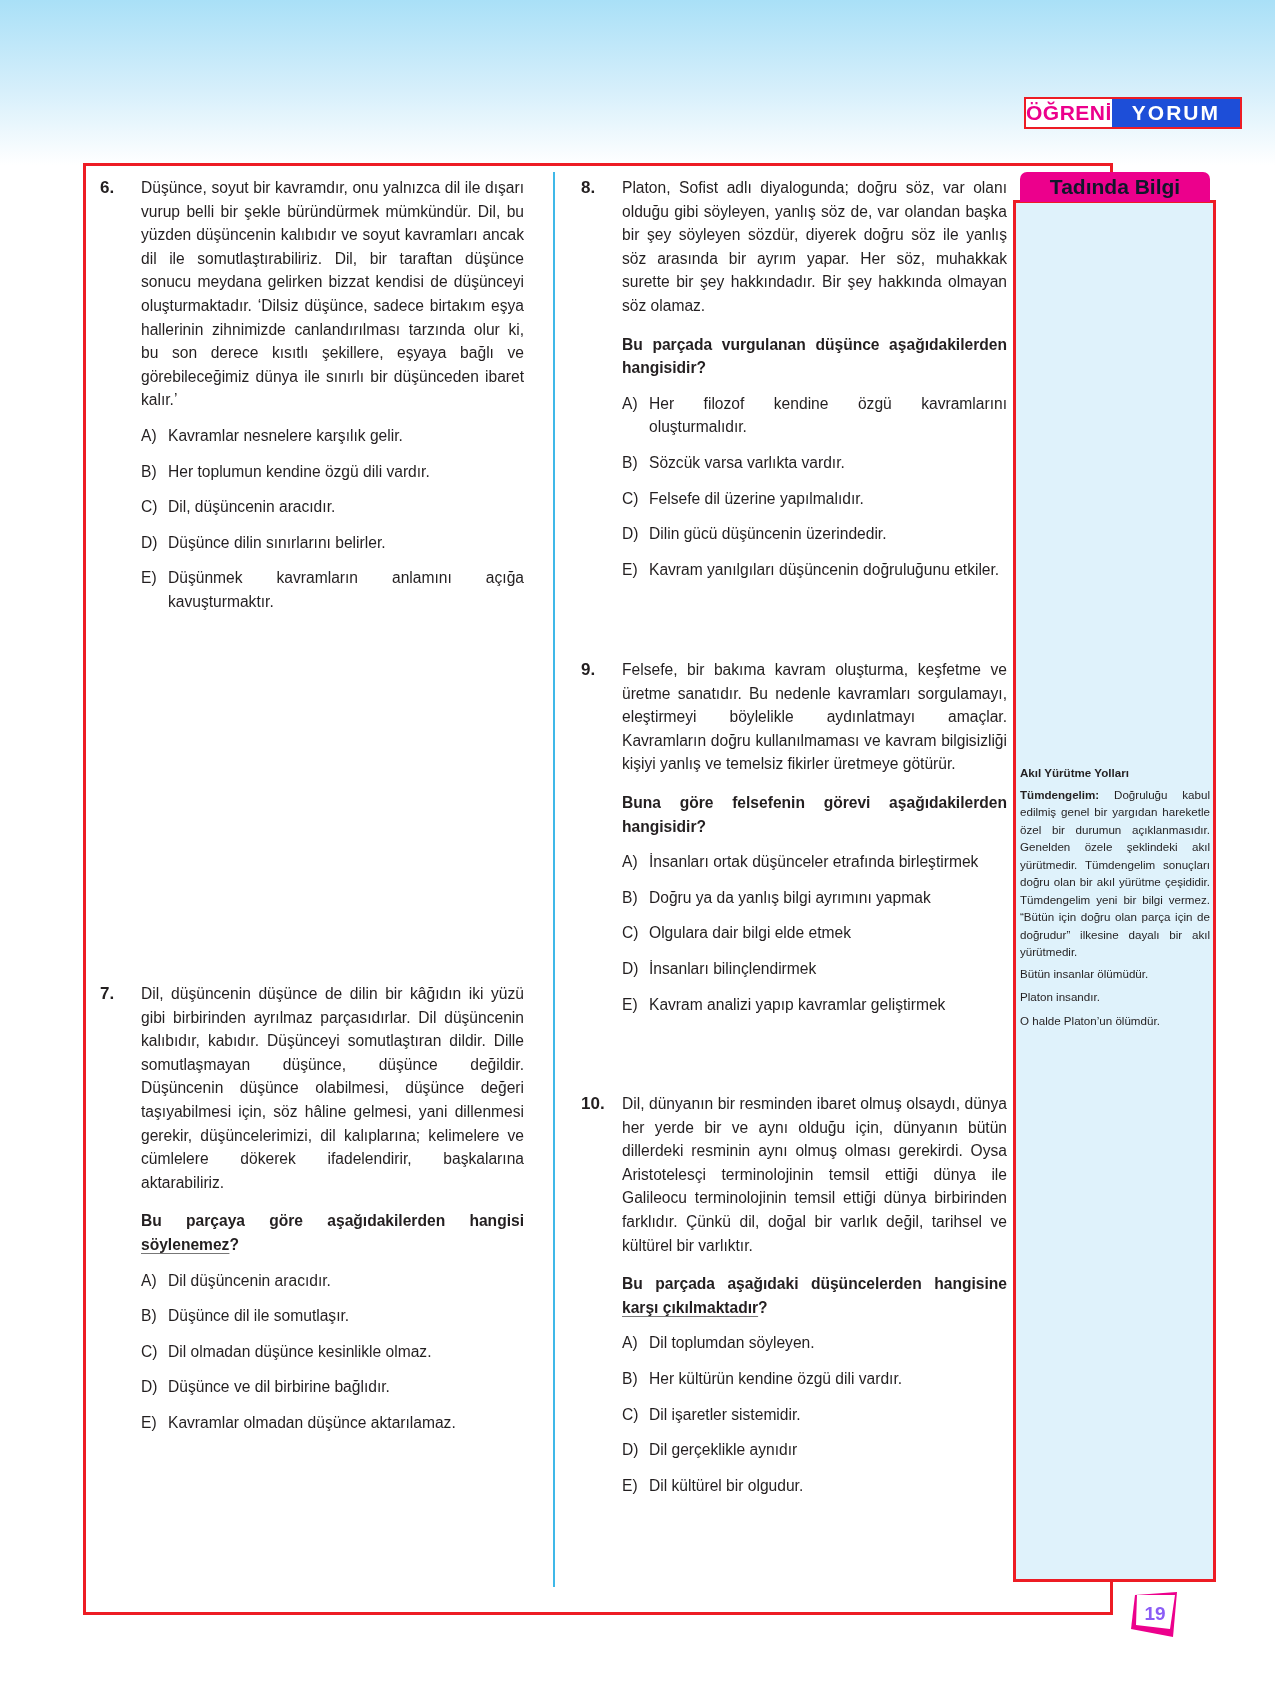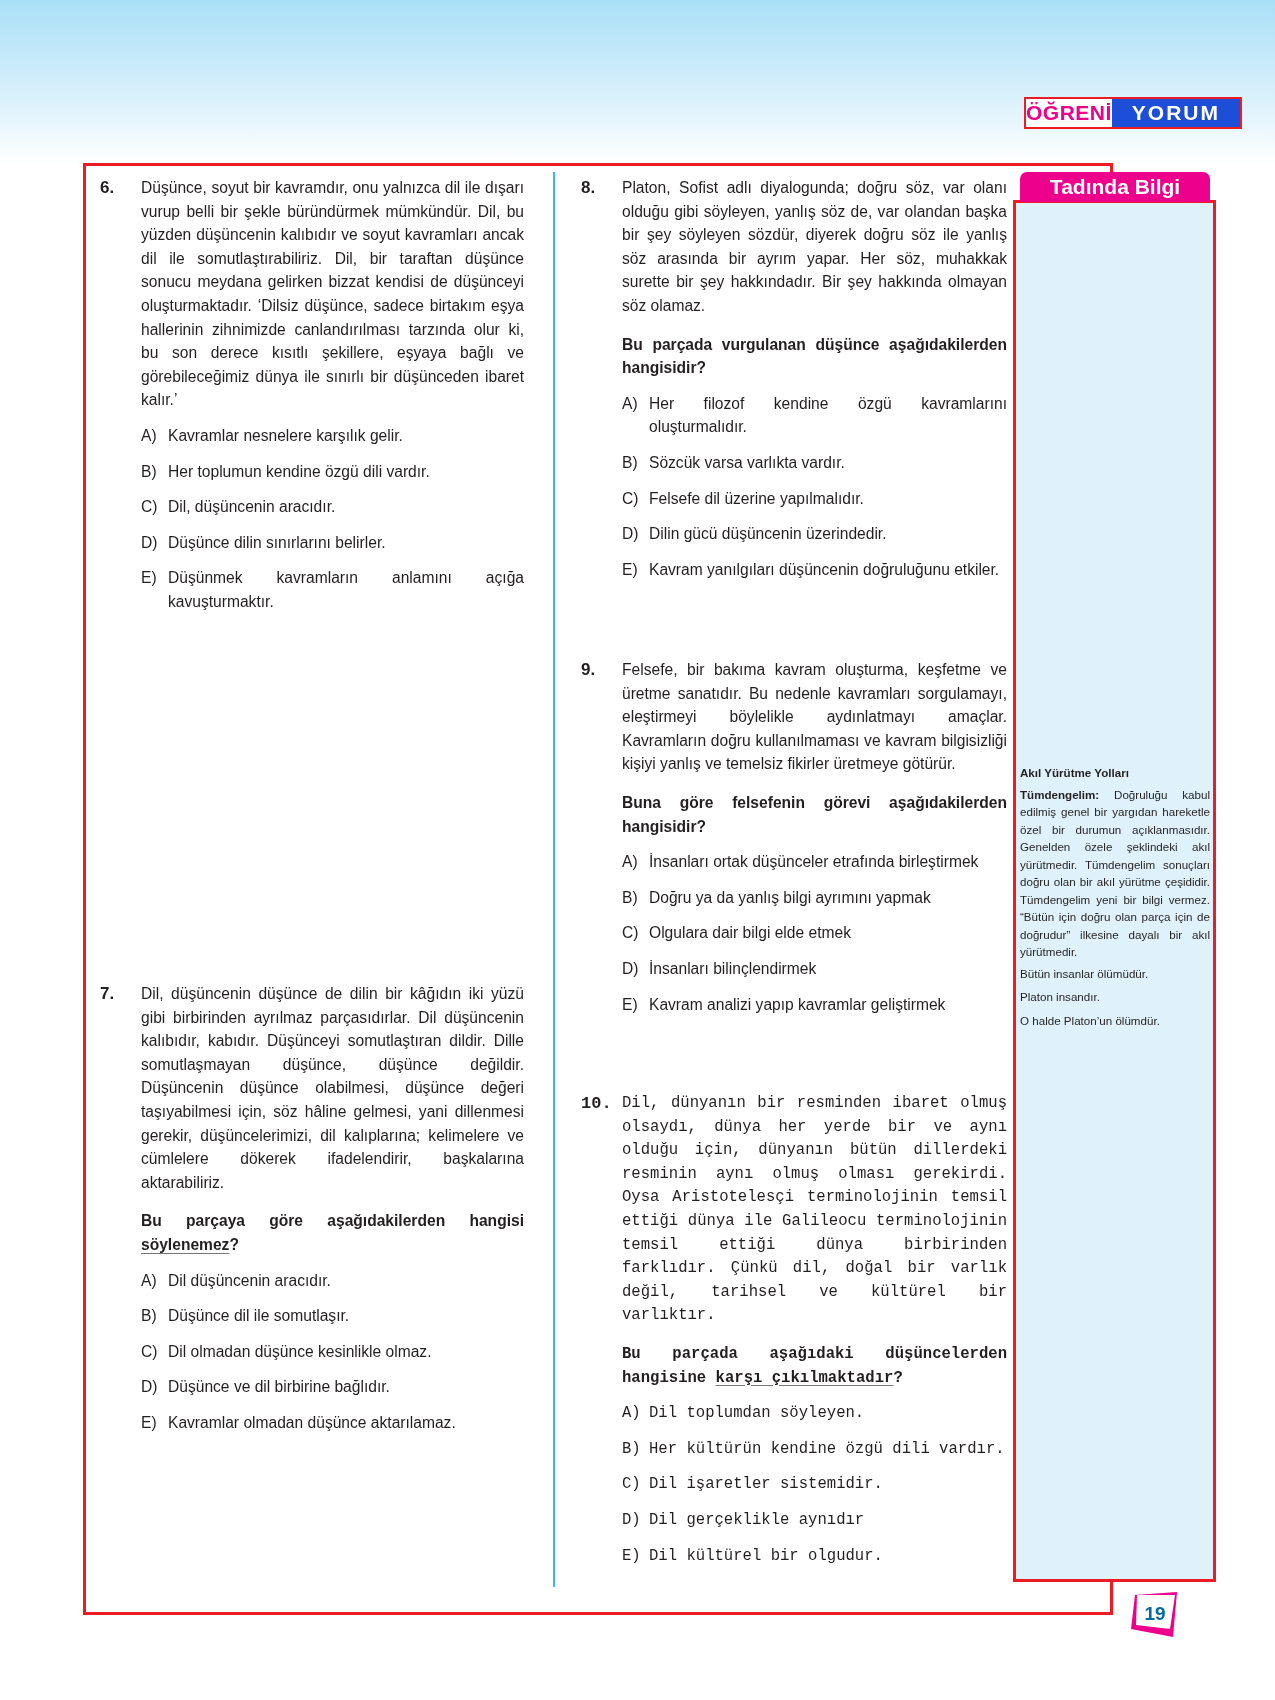--- a/index.html
+++ b/index.html
@@ -32,39 +32,39 @@
   .q .body { margin-left:41px; text-align:justify; }
   .q .stem { margin-left:41px; font-weight:bold; text-align:justify; margin-top:15px; }
   .q .stem u { text-decoration:underline; text-decoration-color:#777; text-underline-offset:3px; }
   .q .opts { margin-left:41px; margin-top:12px; }
   .q .opt { display:flex; margin-bottom:12px; }
   .q .opt .lbl { width:27px; flex:none; }
   .q .opt .txt { flex:1; text-align:justify; }
 
   .side-head {
     position:absolute; left:1020px; top:172px; width:190px; height:30px;
-    background:#ec008c; border-radius:7px 7px 0 0; color:#ffffff; font-weight:bold;
+    background:#ec008c; border-radius:7px 7px 0 0; color:#0f172a; font-weight:bold;
     font-size:21px; text-align:center; line-height:30px;
   }
   .side-box {
     position:absolute; left:1013px; top:200px; width:203px; height:1382px;
     background:#dff2fb; border:3px solid #ed1c24; box-sizing:border-box;
   }
   .side-content { position:absolute; left:1020px; top:764px; width:190px; font-size:11.6px; line-height:17.5px; }
   .side-content .title { font-weight:bold; margin-bottom:4px; }
   .side-content .para { text-align:justify; margin-bottom:4px; }
   .side-content .para b { font-weight:bold; }
   .side-content .ex { margin-bottom:6px; }
 
   .pagenum {
     position:absolute; left:1132px; top:1592px; width:46px; height:46px;
   }
   .pagenum .txt {
     position:absolute; left:0; top:0; width:46px; height:46px; text-align:center; line-height:44px;
-    font-weight:bold; font-size:19px; color:#0369a1;
+    font-weight:bold; font-size:19px; color:#8b5cf6;
   }
 </style>
 </head>
 <body>
 
 <div class="brand">
   <span class="b1">ÖĞRENİ</span>
   <span class="b2">YORUM</span>
 </div>
 
@@ -177,21 +177,21 @@
         <span class="lbl">D)</span>
         <span class="txt">İnsanları bilinçlendirmek</span>
       </div>
     <div class="opt">
         <span class="lbl">E)</span>
         <span class="txt">Kavram analizi yapıp kavramlar geliştirmek</span>
       </div>
   </div>
 </div>
 
-<div class="q" style="left:581px; top:1092px; width:426px;font-family:Liberation Mono, monospace;">
+<div class="q" style="left:581px; top:1092px; width:426px;">
   <div class="num">10.</div>
   <div class="body">Dil, dünyanın bir resminden ibaret olmuş olsaydı, dünya her yerde bir ve aynı olduğu için, dünyanın bütün dillerdeki resminin aynı olmuş olması gerekirdi. Oysa Aristotelesçi terminolojinin temsil ettiği dünya ile Galileocu terminolojinin temsil ettiği dünya birbirinden farklıdır. Çünkü dil, doğal bir varlık değil, tarihsel ve kültürel bir varlıktır.</div>
   <div class="stem"><span>Bu parçada aşağıdaki düşüncelerden hangisine </span><u>karşı çıkılmaktadır</u><span>?</span></div>
   <div class="opts">
     <div class="opt">
         <span class="lbl">A)</span>
         <span class="txt">Dil toplumdan söyleyen.</span>
       </div>
     <div class="opt">
         <span class="lbl">B)</span>

